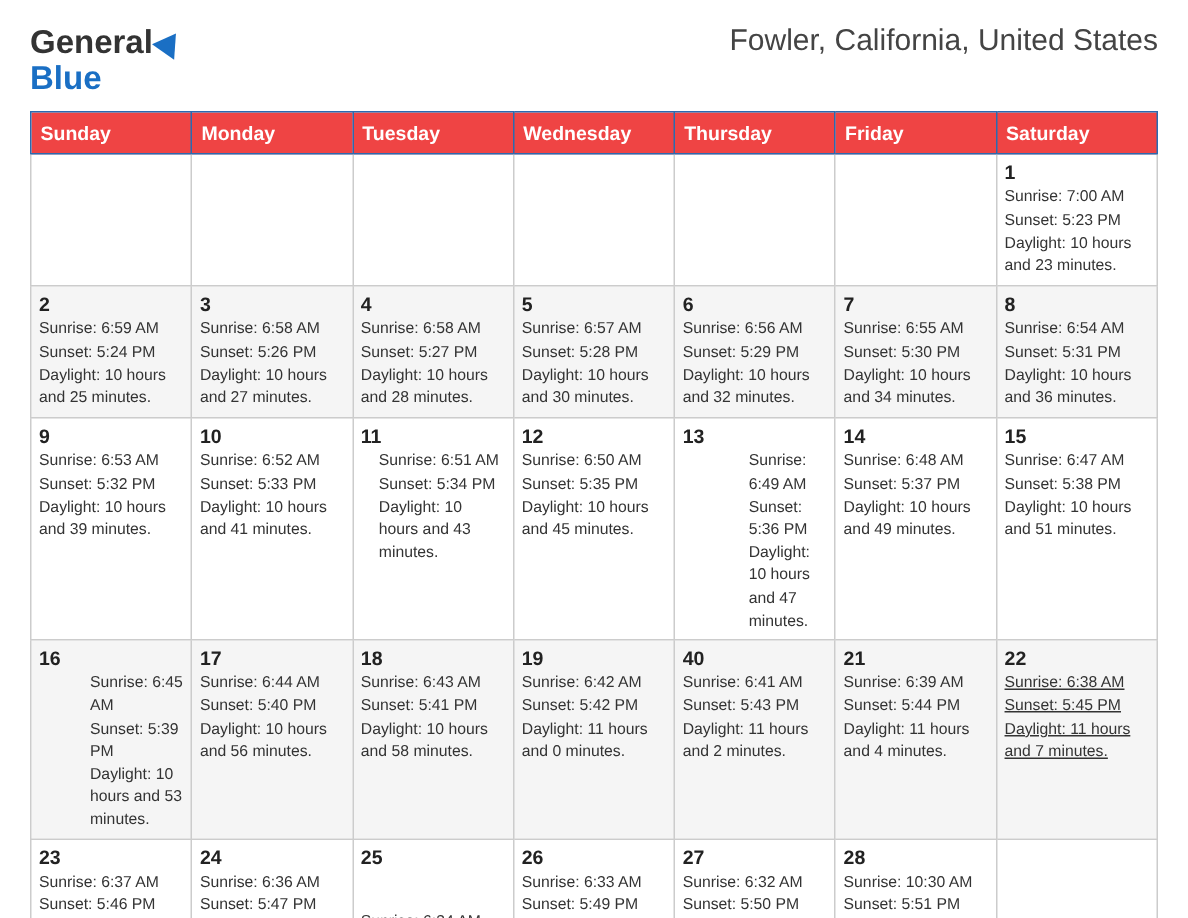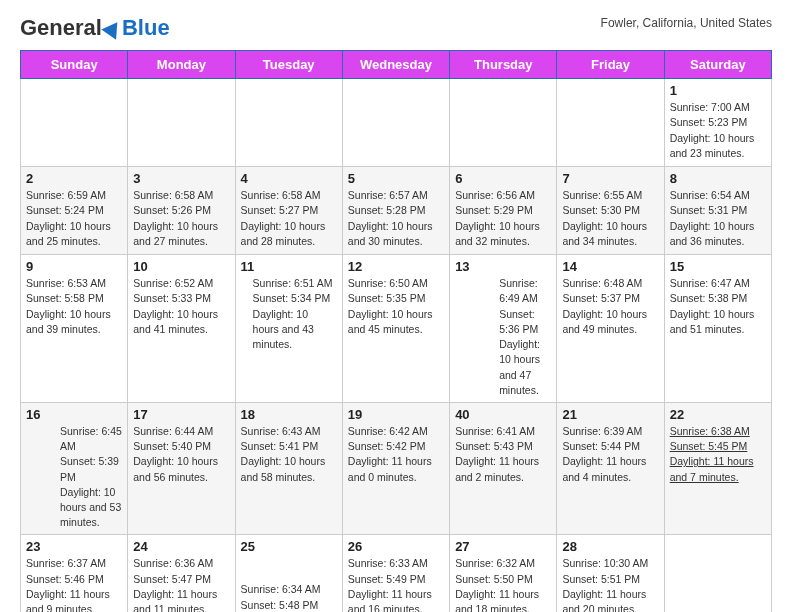--- a/index.html
+++ b/index.html
@@ -16,21 +16,21 @@
       padding: 16px 20px 16px 20px;
     }
     .header {
       display: flex;
       align-items: flex-start;
       justify-content: space-between;
       margin-bottom: 10px;
     }
     .logo {
       display: flex;
-      flex-direction: row;
+      flex-direction: column;
       align-items: flex-start;
     }
     .logo-text {
       font-size: 22px;
       font-weight: bold;
       color: #333;
       line-height: 1.1;
     }
     .logo-text span.blue { color: #1a6fc4; }
     .logo-triangle {
@@ -47,36 +47,36 @@
     .title-block {
       text-align: right;
     }
     .title-block h1 {
       font-size: 36px;
       font-weight: bold;
       color: #333;
       line-height: 1.1;
     }
     .title-block h2 {
-      font-size: 12px;
+      font-size: 20px;
       font-weight: normal;
       color: #444;
     }
     .calendar {
       width: 100%;
       border-collapse: collapse;
       border: 1px solid #ccc;
     }
     .calendar thead tr th {
-      background: #d946ef;
+      background: #ef4444;
       color: #fff;
       font-size: 13px;
       font-weight: bold;
       padding: 6px 6px;
-      text-align: center;
+      text-align: left;
       border: 1px solid #2a6ab0;
     }
     .calendar tbody tr td {
       width: calc(100%/7);
       vertical-align: top;
       border: 1px solid #ccc;
       padding: 4px 5px;
       min-height: 80px;
       height: 88px;
       background: #fff;
@@ -186,21 +186,21 @@
             <div class="cell-day">8</div>
             <div class="cell-info" style="white-space: pre-line;">Sunrise: 6:54 AM
 Sunset: 5:31 PM
 Daylight: 10 hours and 36 minutes.</div>
           </td>
         </tr>
         <tr>
           <td>
             <div class="cell-day">9</div>
             <div class="cell-info" style="white-space: pre-line;">Sunrise: 6:53 AM
-Sunset: 5:58 PM
+Sunset: 5:32 PM
 Daylight: 10 hours and 39 minutes.</div>
           </td>
           <td>
             <div class="cell-day">10</div>
             <div class="cell-info" style="white-space: pre-line;">Sunrise: 6:52 AM
 Sunset: 5:33 PM
 Daylight: 10 hours and 41 minutes.</div>
           </td>
           <td>
             <div class="cell-day">11</div>

